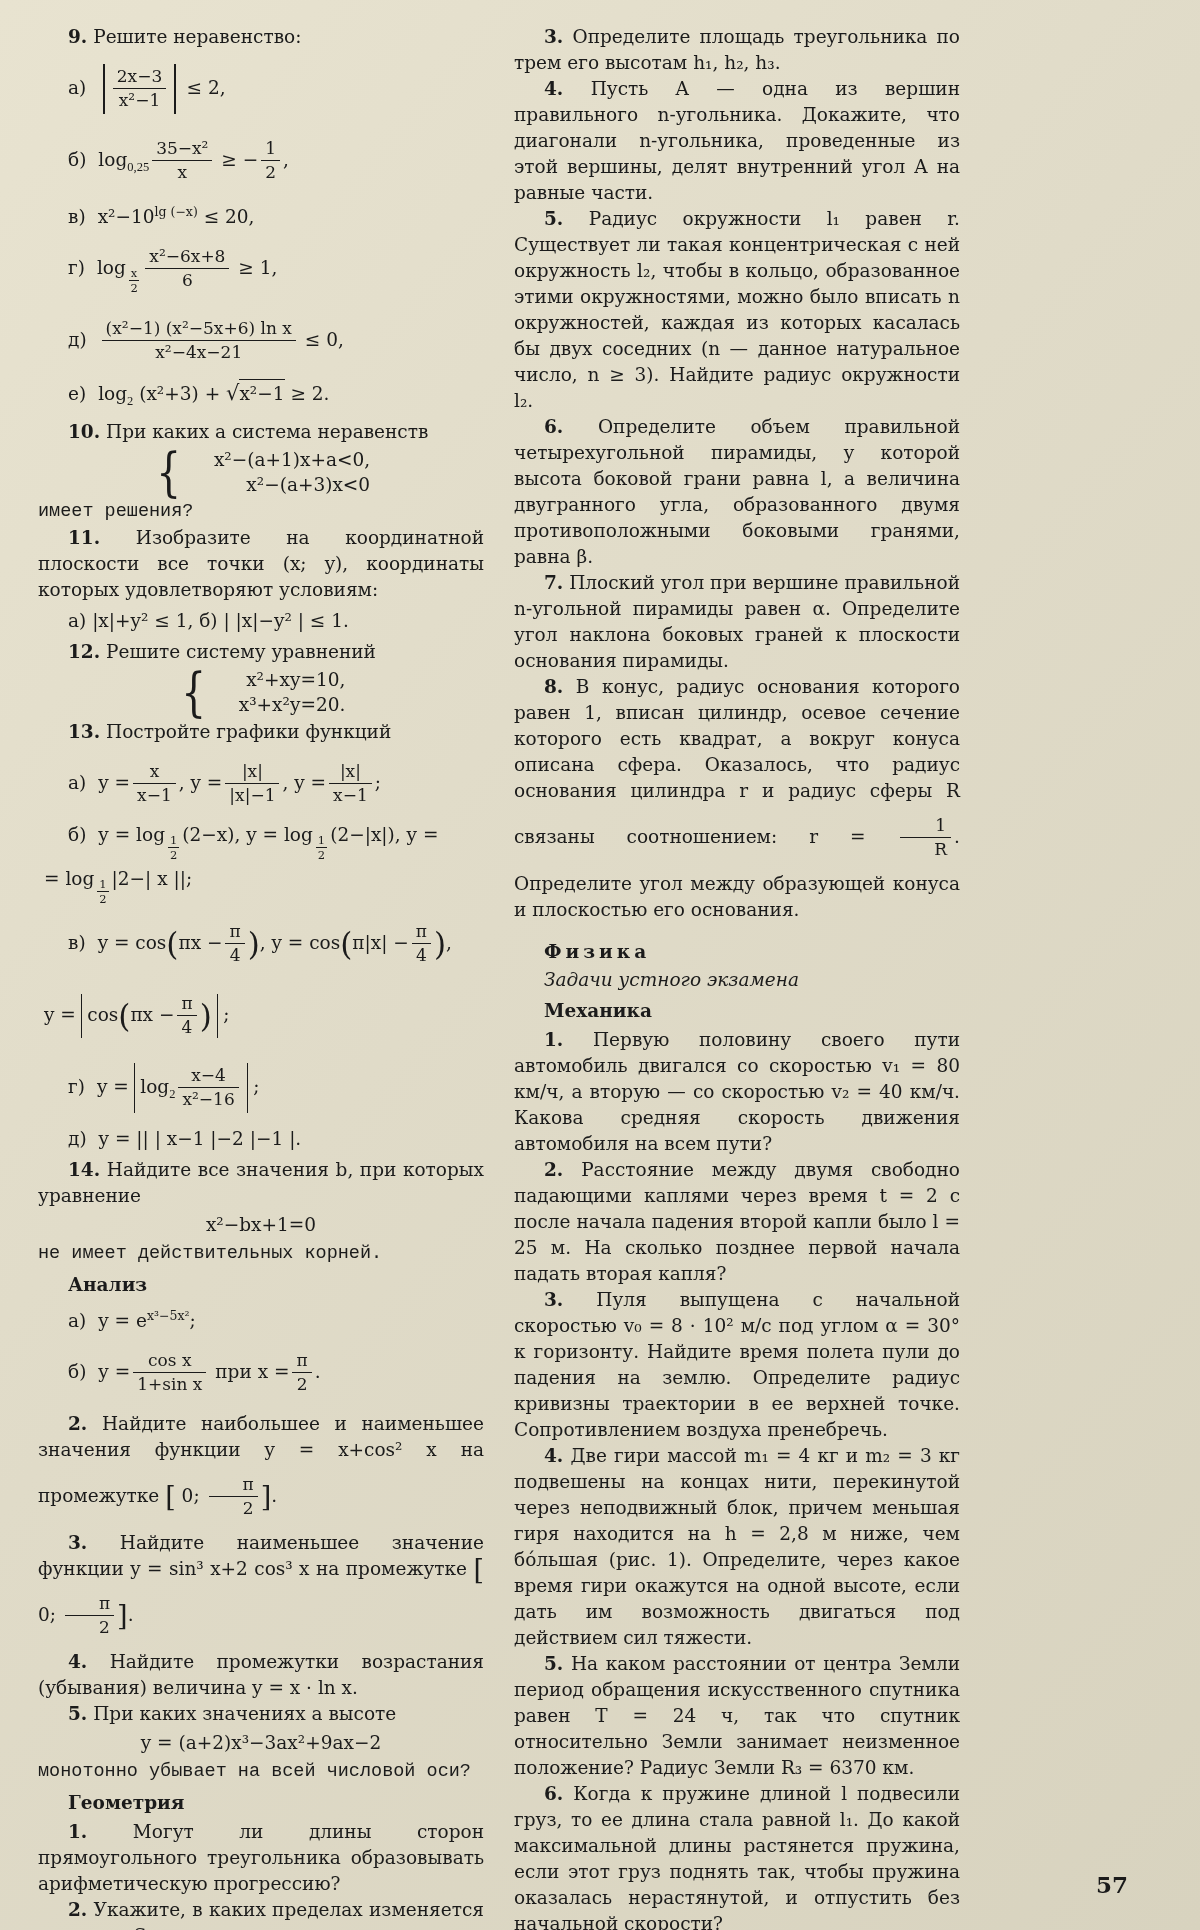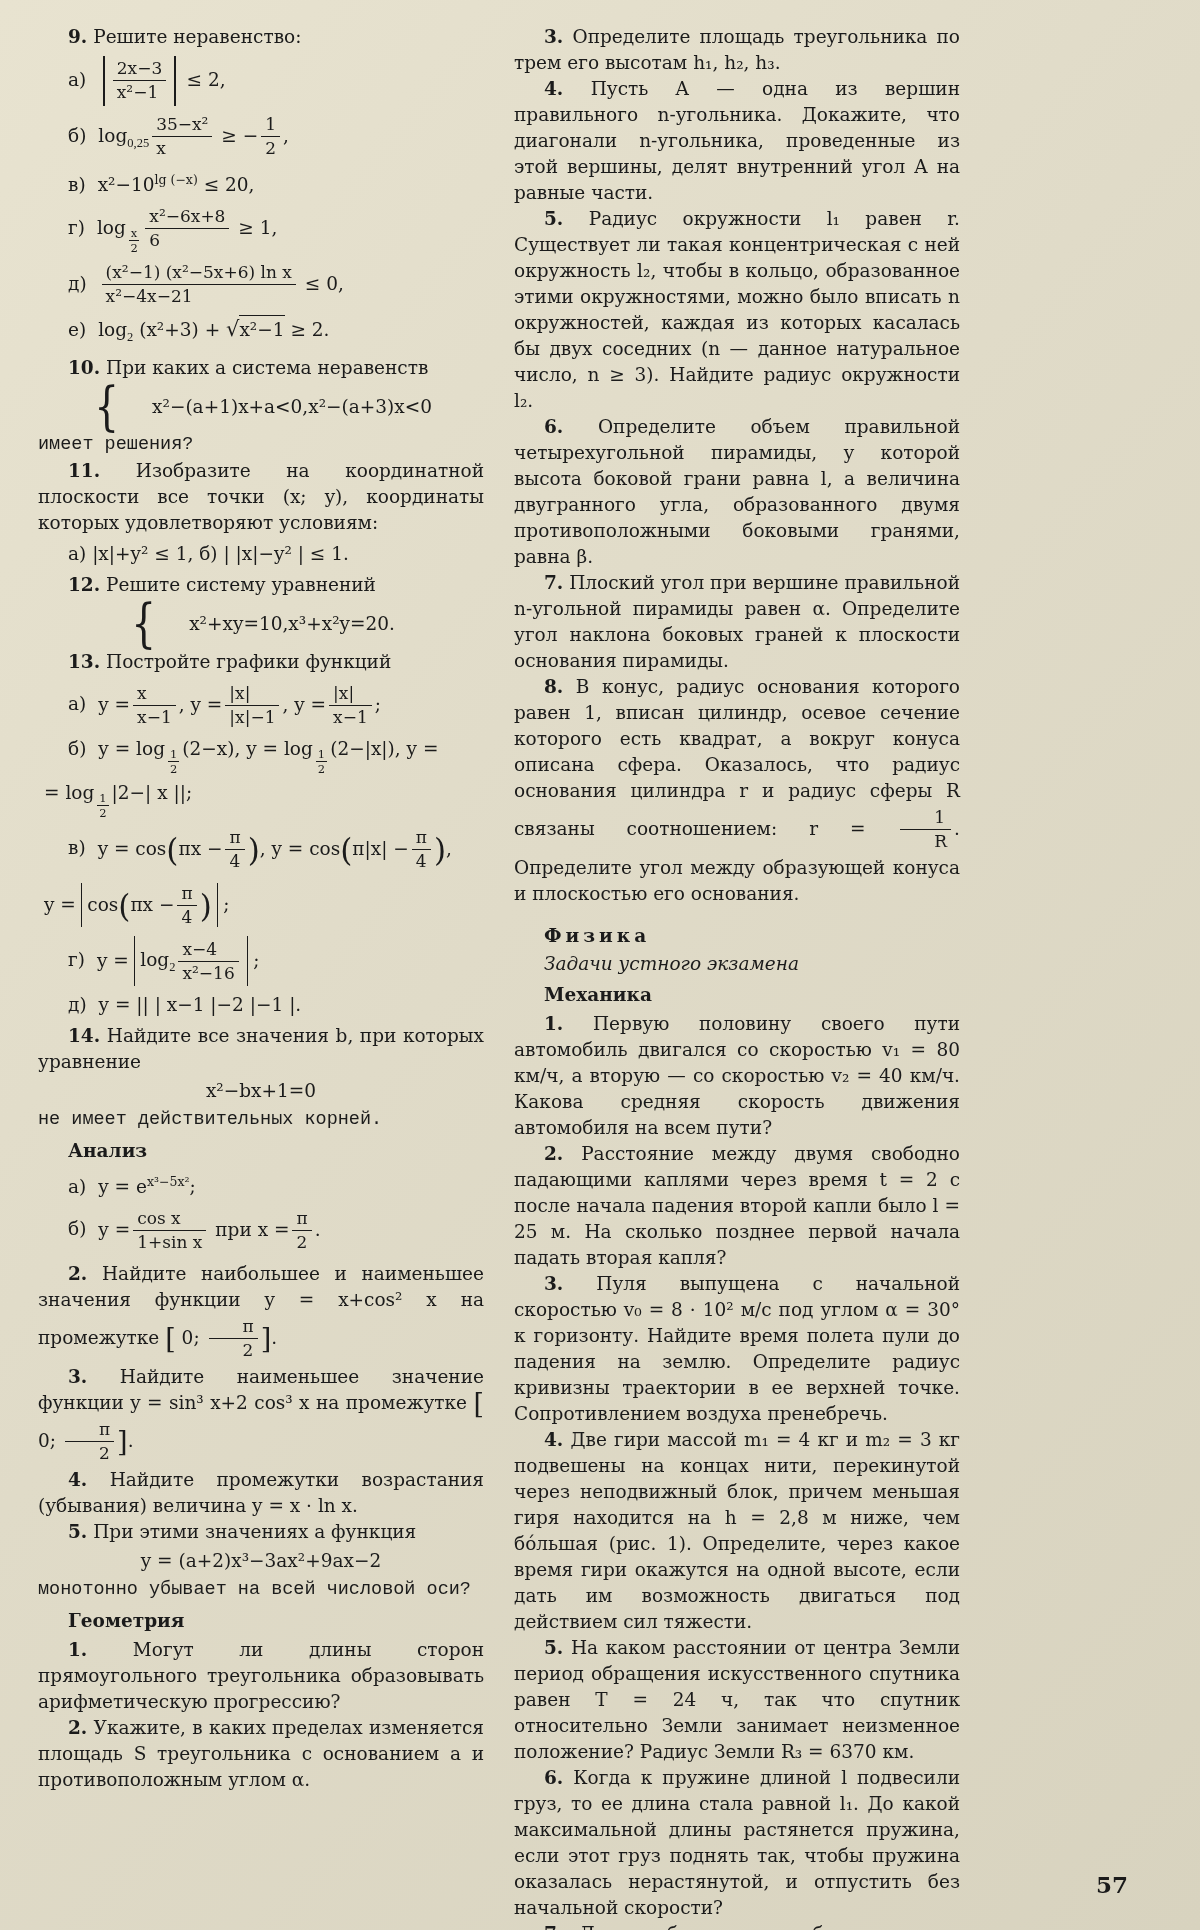--- a/index.html
+++ b/index.html
@@ -16,39 +16,39 @@
   .col { width: 446px; font-size: 18.5px; line-height: 26px; text-align: justify; }
   p { margin: 0; }
   .item { text-indent: 30px; }
   .noind { text-indent: 0; font-family: Liberation Mono, monospace; }
   .heading { font-weight: bold; text-indent: 30px; margin: 5px 0 3px; }
   .heading-sp { font-weight: bold; letter-spacing: 4px; text-indent: 30px; margin: 16px 0 2px; }
   .subhead-italic { font-style: italic; text-indent: 30px; margin: 2px 0; }
   .fline { margin: 5px 0 5px 30px; white-space: nowrap; }
   .fline.cont { margin-left: 6px; }
   .flabel { margin-right: 12px; }
-  .frac { display: inline-block; vertical-align: middle; text-align: left;
-          font-size: 17px; line-height: 19px; margin: 4px 3px; }
+  .frac { display: inline-block; vertical-align: middle; text-align: center;
+          font-size: 17px; line-height: 19px; margin: 12px 3px; }
   .frac .n { display: block; border-bottom: 1.4px solid #1b1b1b; padding: 0 4px 2px; }
   .frac .d { display: block; padding: 2px 4px 0; }
   .sub { font-size: 12.5px; vertical-align: -5px; font-family: Liberation Serif, serif; }
   .sup { font-size: 12.5px; vertical-align: 7px; }
   .subfrac { display: inline-block; text-align: center; font-size: 11.5px; line-height: 12px;
              vertical-align: -18px; margin: 0 3px; }
   .subfrac .n { display: block; border-bottom: 1px solid #1b1b1b; padding: 0 2px 1px; }
   .subfrac .d { display: block; padding-top: 1px; }
   .vbar { display: inline-block; width: 1.5px; background: #1b1b1b; vertical-align: middle; margin: 0 5px; }
   .vb52 { height: 50px; } .vb44 { height: 44px; }
   .bp { font-size: 31px; vertical-align: middle; line-height: 0; }
   .sqb { font-size: 27px; vertical-align: middle; line-height: 0; }
   .rad { font-size: 21px; }
   .ovl { display: inline-block; border-top: 1.4px solid #1b1b1b; padding-top: 1px; }
   .sys { display: flex; justify-content: center; align-items: center; margin: 2px 0; }
   .brace { font-size: 52px; font-weight: 400; line-height: 0.9; margin-right: 5px; transform: scaleX(0.75); }
-  .syslines { display: flex; line-height: 25px; text-align: center; margin-left: 24px; }
+  .syslines { display: flex; flex-direction: column; line-height: 25px; text-align: right; margin-left: 24px; }
   .cform { text-align: center; text-indent: 0; margin: 3px 0; }
   .pageno { position: absolute; right: 72px; bottom: 32px; font-weight: bold; font-size: 23px; }
 </style>
 </head>
 <body>
 
 <div class="cols">
 
   <div class="col">
 
@@ -117,21 +117,21 @@
     <div class="fline"><span class="flabel">а)</span><span><span>y = e</span><span class="sup">x³−5x²</span><span>;</span></span></div>
 
     <div class="fline"><span class="flabel">б)</span><span>y =</span><span class="frac"><span class="n">cos x</span><span class="d">1+sin x</span></span><span>  при  x =</span><span class="frac"><span class="n">π</span><span class="d">2</span></span><span>.</span></div>
 
     <p class="item"><b>2.</b> <span>Найдите наибольшее и наименьшее значения функции y = x+cos² x на промежутке </span><span class="sqb">[</span><span> 0; </span><span class="frac"><span class="n">π</span><span class="d">2</span></span><span class="sqb">]</span><span>.</span></p>
 
     <p class="item"><b>3.</b> <span>Найдите наименьшее значение функции y = sin³ x+2 cos³ x на промежутке </span><span class="sqb">[</span><span> 0; </span><span class="frac"><span class="n">π</span><span class="d">2</span></span><span class="sqb">]</span><span>.</span></p>
 
     <p class="item"><b>4.</b> <span>Найдите промежутки возрастания (убывания) величина y = x · ln x.</span></p>
 
-    <p class="item"><b>5.</b> <span>При этими значениях a функция</span></p>
+    <p class="item"><b>5.</b> <span>При каких значениях a высоте</span></p>
     <p class="cform">y = (a+2)x³−3ax²+9ax−2</p>
     <p class="noind">монотонно убывает на всей числовой оси?</p>
 
     <p class="heading">Геометрия</p>
 
     <p class="item"><b>1.</b> <span>Могут ли длины сторон прямоугольного треугольника образовывать арифметическую прогрессию?</span></p>
 
     <p class="item"><b>2.</b> <span>Укажите, в каких пределах изменяется площадь S треугольника с основанием a и противоположным углом α.</span></p>
 
   </div>

